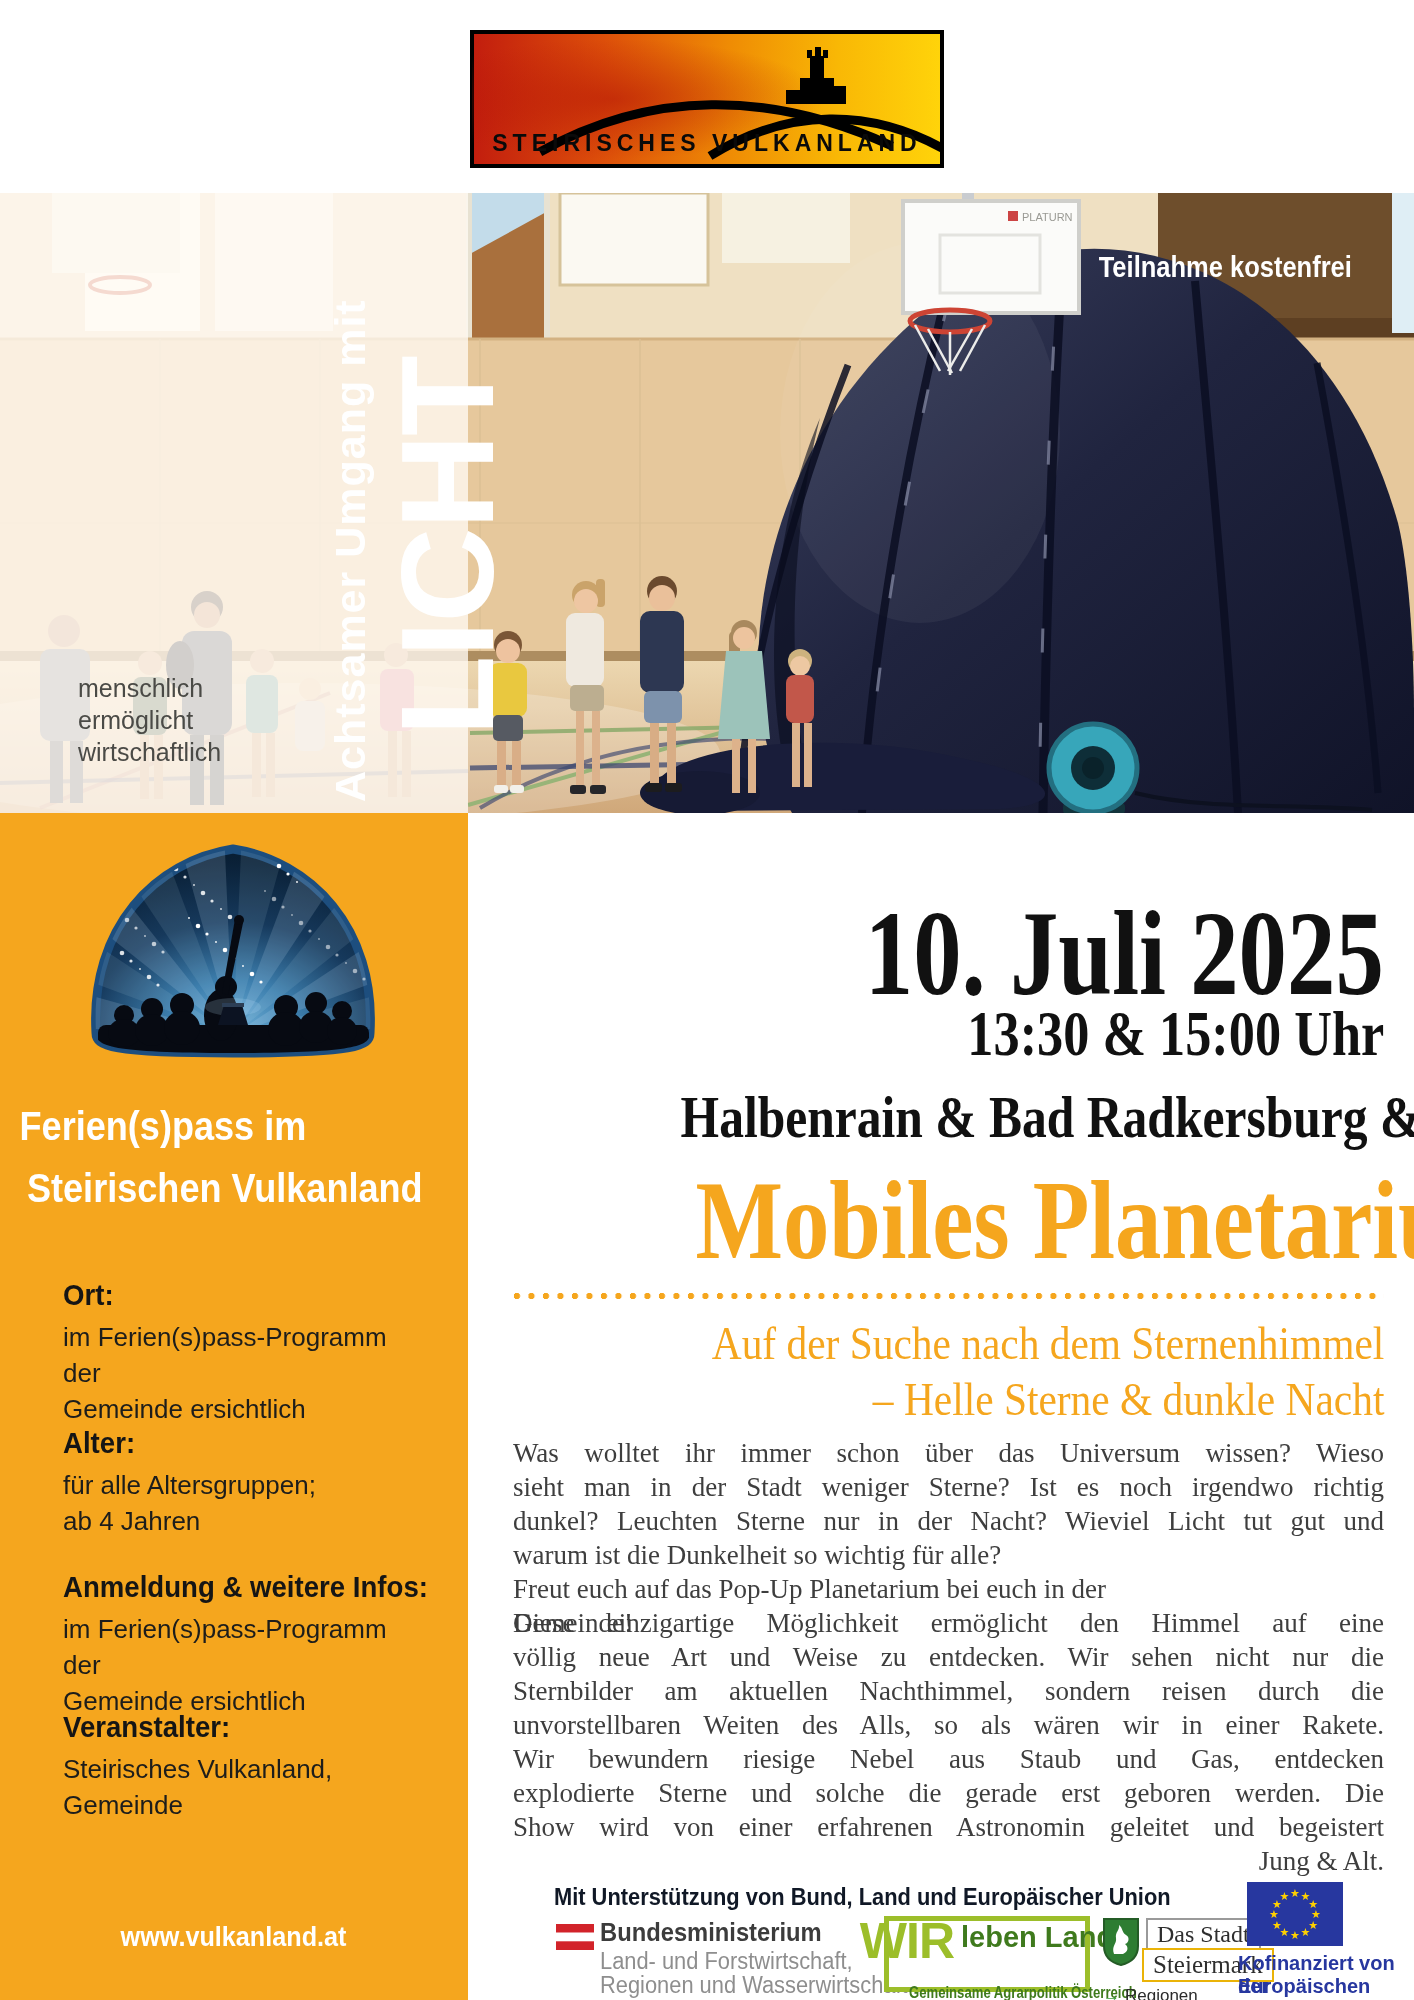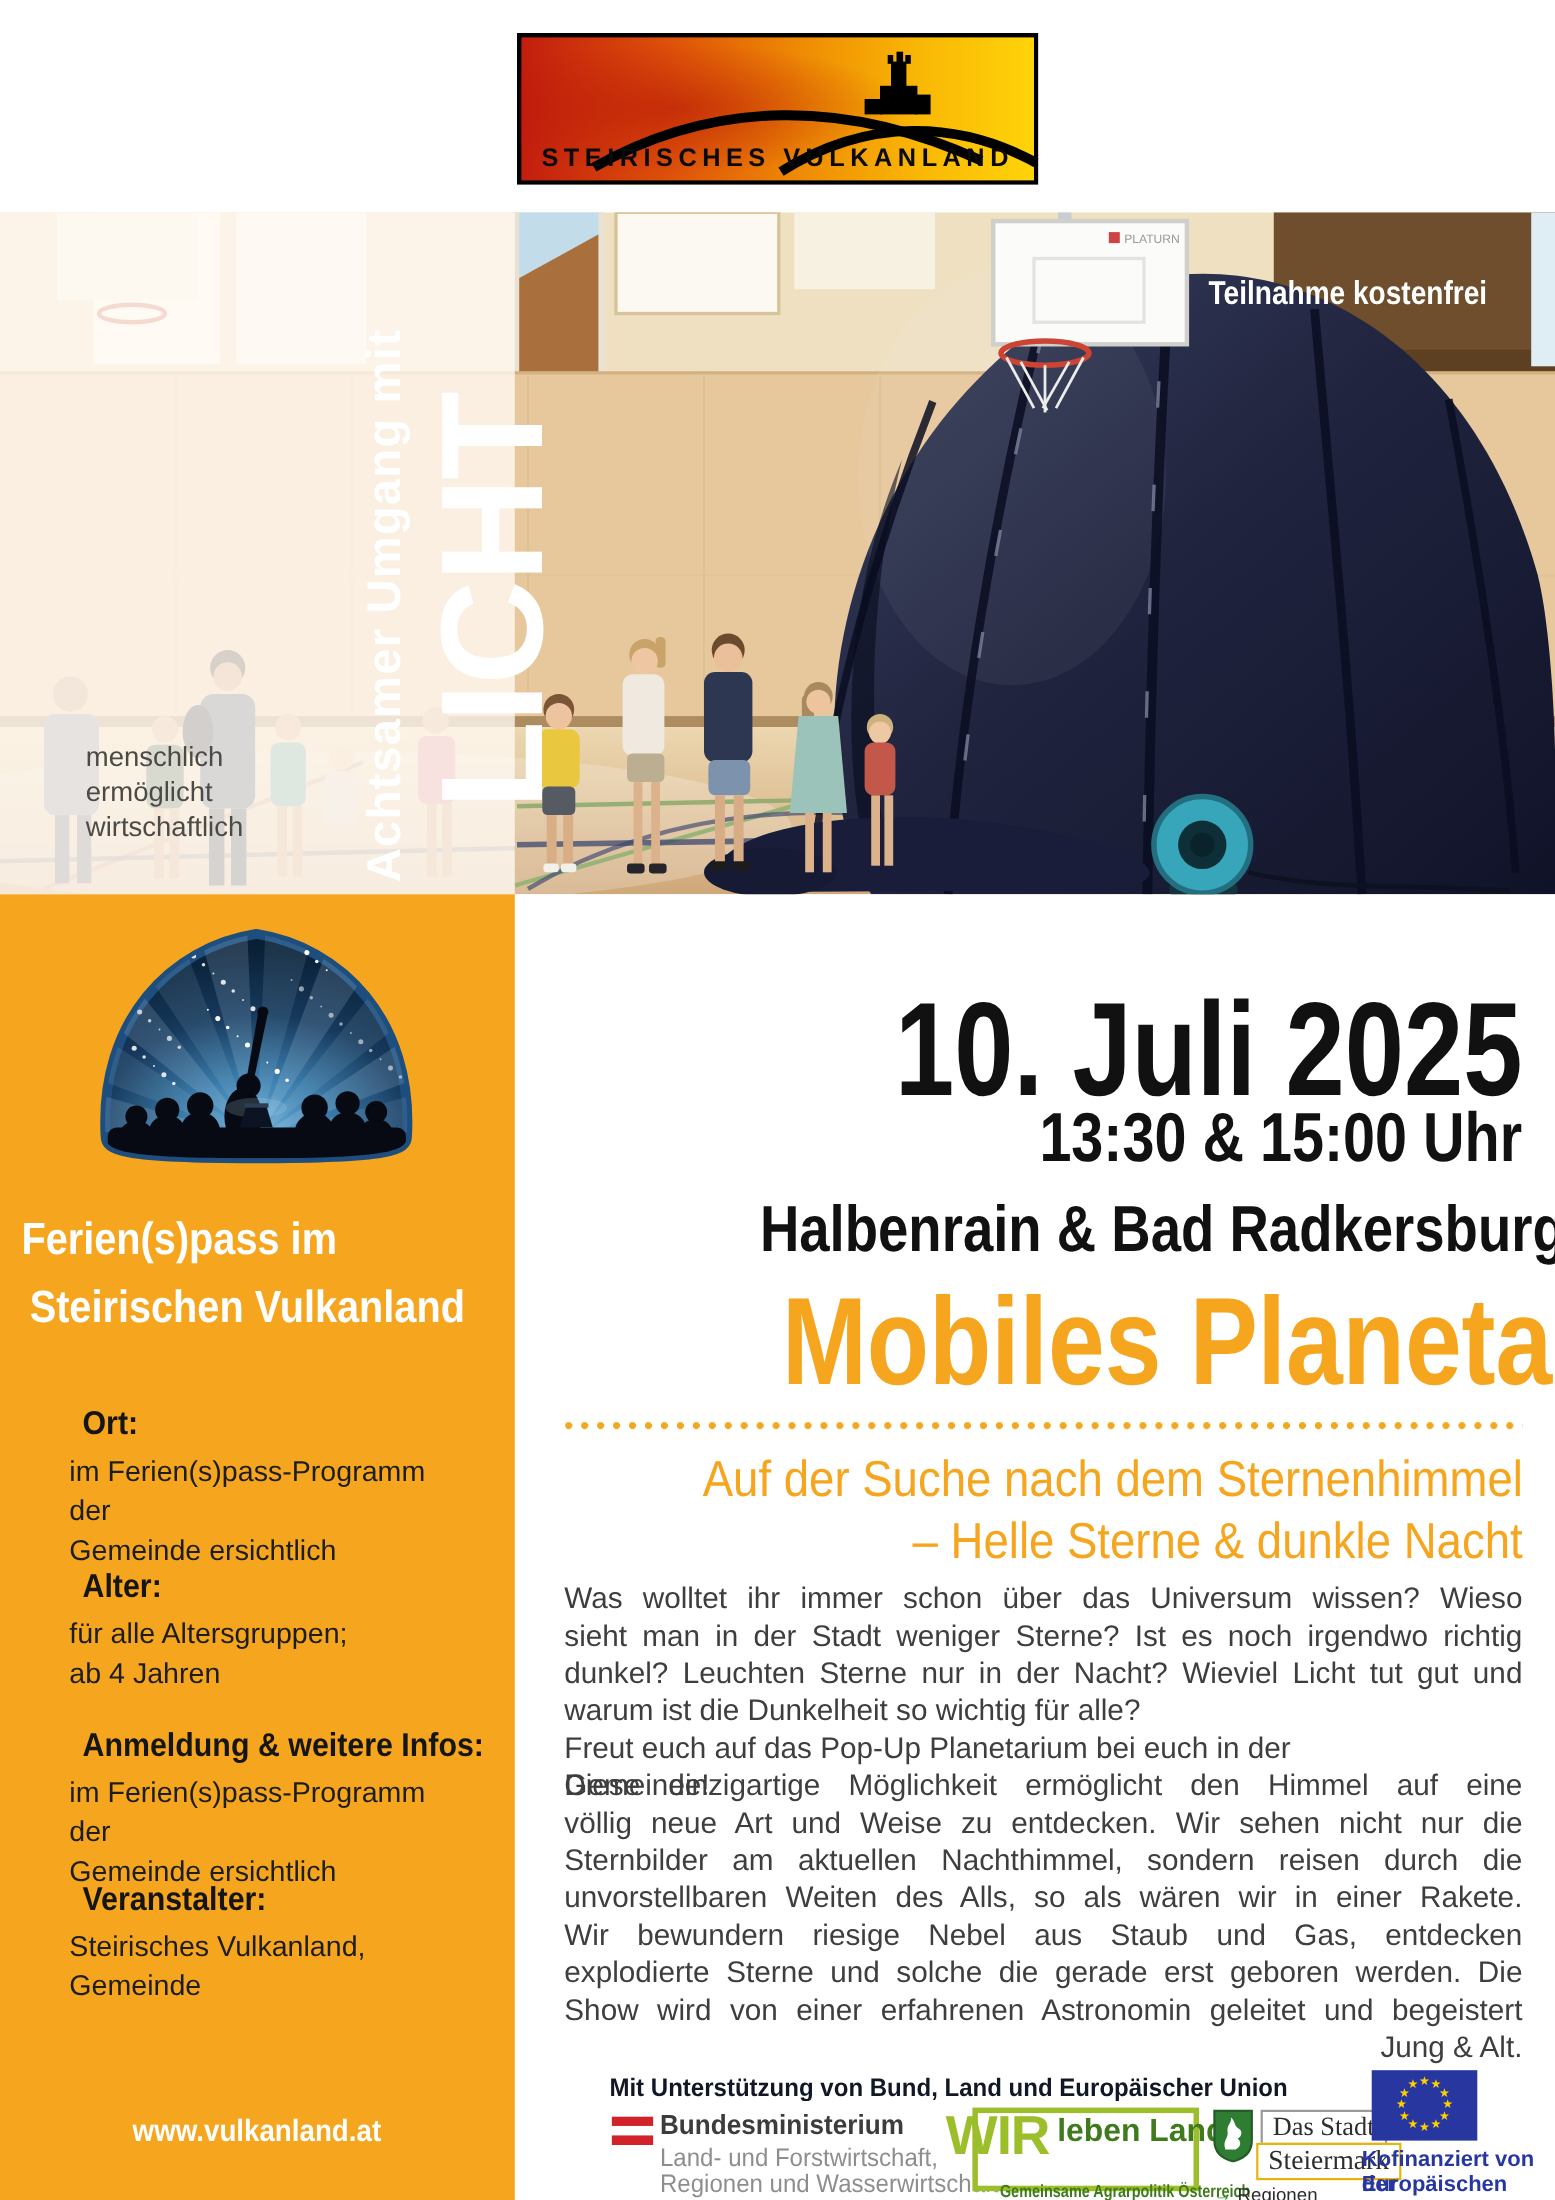--- a/index.html
+++ b/index.html
@@ -14,27 +14,27 @@
           text-align:center;white-space:nowrap;}
   .v-small{left:326px;top:295px;height:512px;width:54px;font-size:43px;letter-spacing:1px;}
   .v-big{left:372px;top:288px;height:518px;width:108px;font-size:132px;letter-spacing:-2px;}
   .keywords{left:78px;top:672px;font-size:25px;line-height:32px;color:#4a4a46;font-weight:500;}
   
   .sidebar{left:0;top:813px;width:468px;height:1187px;background:#F5A61E;}
   .program{left:0;top:282px;width:100%;color:#ffffff;font-weight:700;
            font-size:41px;line-height:62px;}
   .program .cxc{display:inline-block;transform:scaleX(.88);transform-origin:center;white-space:nowrap;}
   .side-section{left:63px;width:360px;color:#1d1d1b;}
-  .side-label{font-size:30px;font-weight:700;color:#151515;white-space:nowrap;margin-left:12px;}
+  .side-label{font-size:30px;font-weight:700;color:#151515;white-space:nowrap;}
   .side-label span{display:inline-block;transform:scaleX(.92);transform-origin:left center;}
   .side-lines{margin-top:7px;font-size:26px;line-height:36px;}
   .website{left:0;top:1108px;width:100%;text-align:center;color:#ffffff;font-size:28px;font-weight:700;}
   .website span{display:inline-block;transform:scaleX(.9);transform-origin:center;}
   
-  .main-col{left:513px;top:0;width:871px;height:1984px;}
+  .main-col{left:513px;top:0;width:871px;height:1984px;font-family:Liberation Serif, serif;}
   .rline{position:absolute;right:0;width:100%;text-align:right;white-space:nowrap;}
   .rline .cxr{display:inline-block;transform-origin:right center;}
   .date-line{top:893px;font-size:121px;font-weight:700;color:#111111;line-height:1;}
   .date-line .cxr{transform:scaleX(.80);}
   .time-line{top:1003px;font-size:63px;font-weight:700;color:#111111;line-height:1;}
   .time-line .cxr{transform:scaleX(.83);}
   .loc-line{top:1088px;font-size:59px;font-weight:700;color:#111111;line-height:1;}
   .loc-line .cxr{transform:scaleX(.84);}
   .title-line{top:1163px;font-size:113px;font-weight:700;color:#F5A61E;line-height:1;}
   .title-line .cxr{transform:scaleX(.82);}

